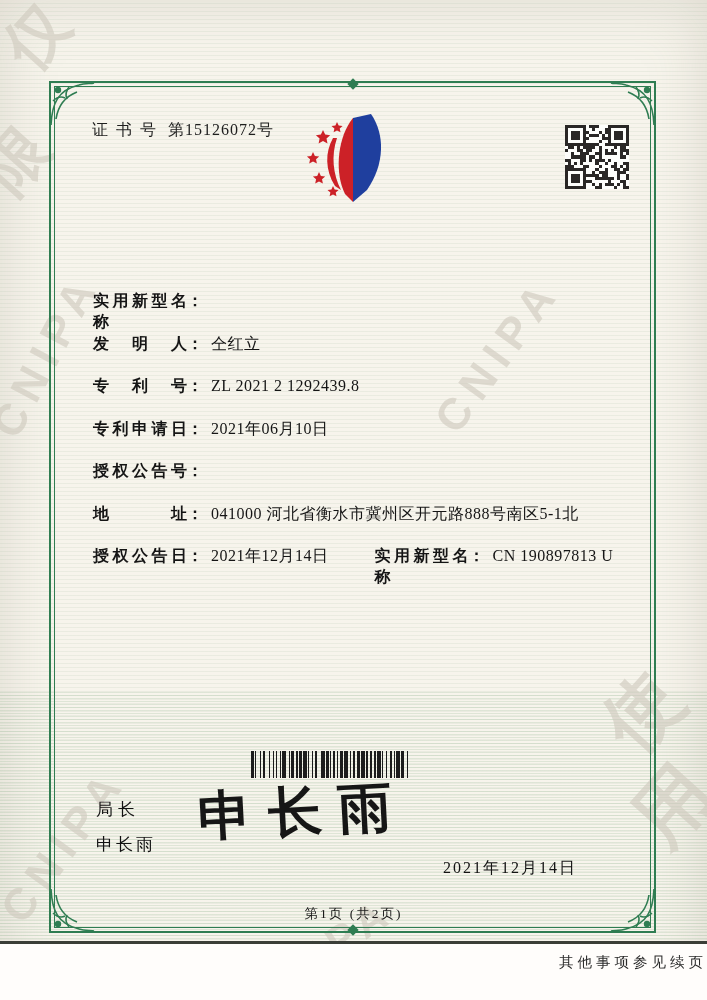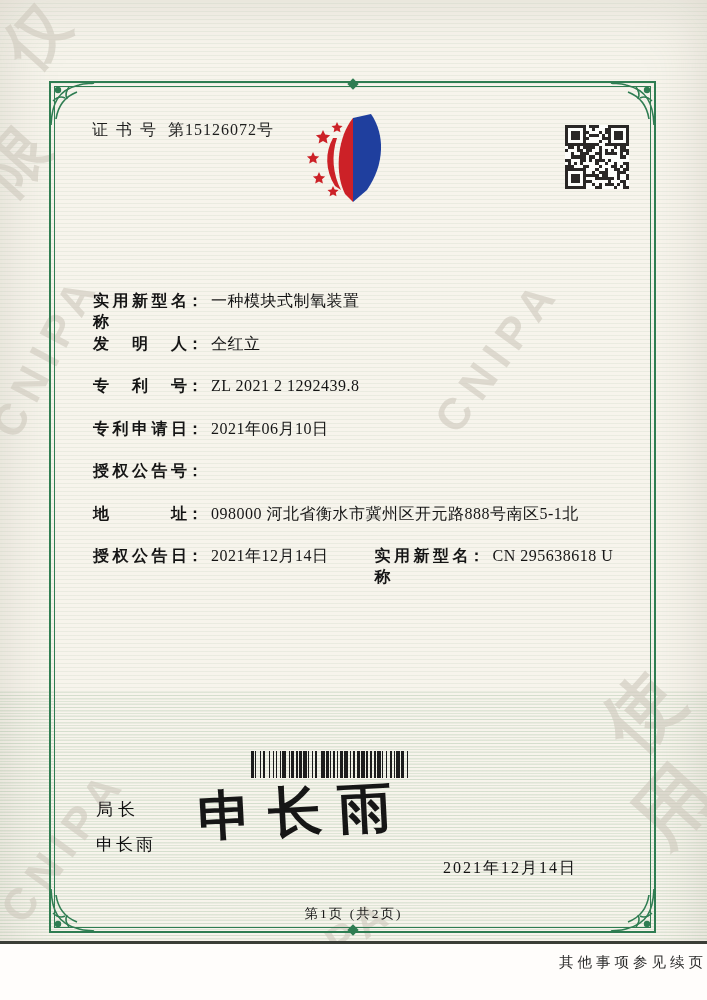--- a/index.html
+++ b/index.html
@@ -608,21 +608,20 @@
       <i></i>
       <i class="on"></i>
       <i class="on"></i>
     </div>
 
 
   <div class="fields">
     <div class="frow">
       <span class="flabel">实用新型名称</span>
         <span class="fcolon">：</span>
-      <span class="fvalue">一种模块式制氧装置</span>
     </div>
     <div class="frow">
       <span class="flabel">发明人</span>
         <span class="fcolon">：</span>
       <span class="fvalue">仝红立</span>
     </div>
     <div class="frow">
       <span class="flabel">专利号</span>
         <span class="fcolon">：</span>
       <span class="fvalue">ZL 2021 2 1292439.8</span>
@@ -632,29 +631,29 @@
         <span class="fcolon">：</span>
       <span class="fvalue">2021年06月10日</span>
     </div>
     <div class="frow">
       <span class="flabel">授权公告号</span>
         <span class="fcolon">：</span>
     </div>
     <div class="frow">
       <span class="flabel">地址</span>
         <span class="fcolon">：</span>
-      <span class="fvalue">098000 河北省衡水市冀州区开元路888号南区5-1北</span>
+      <span class="fvalue">041000 河北省衡水市冀州区开元路888号南区5-1北</span>
     </div>
     <div class="frow">
       <span class="flabel">授权公告日</span>
         <span class="fcolon">：</span>
       <span class="fvalue">2021年12月14日</span>
       <span class="flabel fpair2">实用新型名称</span>
         <span class="fcolon">：</span>
-      <span class="fvalue">CN 295638618 U</span>
+      <span class="fvalue">CN 190897813 U</span>
     </div>
   </div>
 
 
   <div class="barcode" id="barcode">
       <i class="b" style="width: 2.6px;"></i>
       <i class="" style="width: 1.3px;"></i>
       <i class="b" style="width: 1.3px;"></i>
       <i class="" style="width: 3.9px;"></i>
       <i class="b" style="width: 1.3px;"></i>

